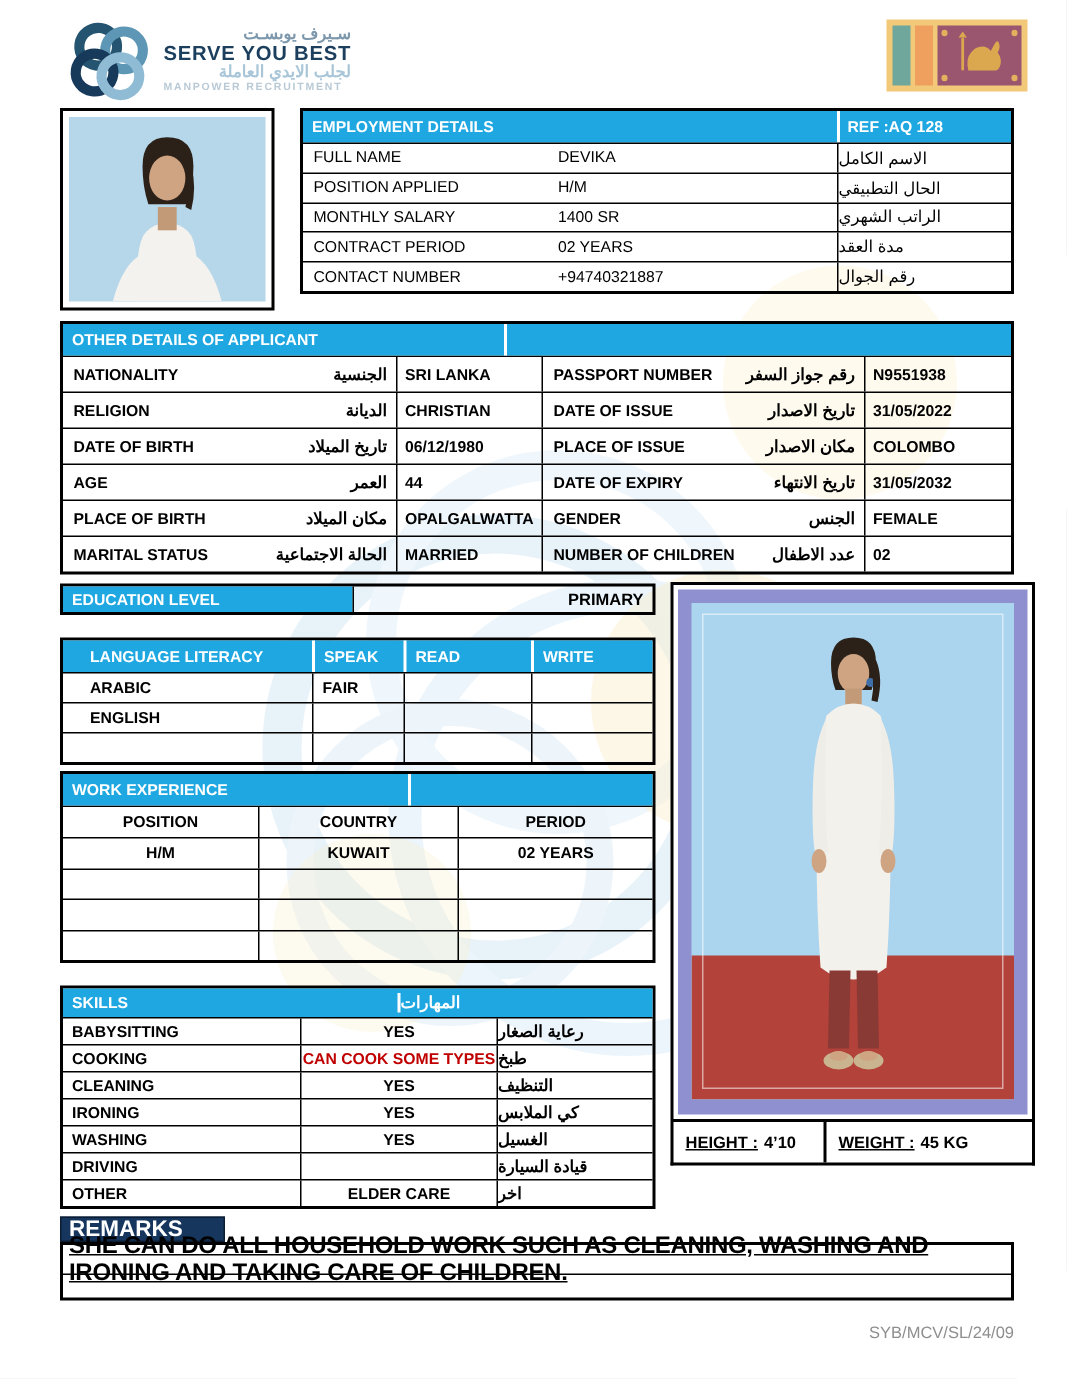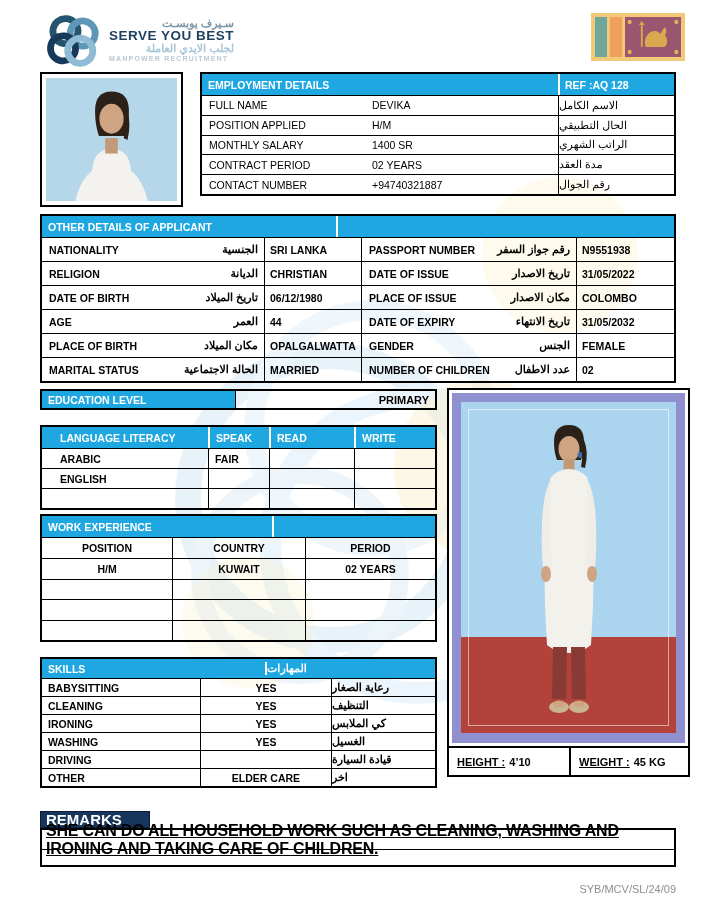--- a/index.html
+++ b/index.html
@@ -96,21 +96,21 @@
   .red{color:var(--alert_red);}
 
   
   .photo-box{left:447px;top:388px;width:243px;height:360px;border:2px solid #000;background:#fff;padding:3px;}
   .photo-frame{width:100%;height:100%;background:#8f90cf;padding:9px 9px 10px 9px;}
   .photo-inner{position:relative;width:100%;height:100%;background:#abd4ee;overflow:hidden;}
   .photo-floor{position:absolute;left:0;right:0;bottom:0;height:29%;background:#b2423a;}
   .photo-line{position:absolute;inset:7px;border:1px solid rgba(255,255,255,.55);}
   .hw{left:447px;top:748px;width:243px;height:29px;border:2px solid #000;border-top:none;display:flex;background:#fff;}
   .hw-cell{display:flex;align-items:center;gap:4px;padding-left:8px;font-size:11px;font-weight:bold;}
-  .hw-cell.c1{width:120px;}
+  .hw-cell.c1{width:100px;}
   .hw-cell.c2{flex:1;border-left:2px solid #000;}
   .hw-label{text-decoration:underline;}
 
   
   .rm-hdr{left:40px;top:811px;width:110px;height:17px;background:var(--navy);color:#fff;font-weight:bold;font-size:15px;display:flex;align-items:center;padding-left:5px;border:1px solid #0b1c33;}
   .rm-tbl{left:40px;top:828px;width:636px;border:2px solid #000;display:flex;flex-direction:column;}
   .rm-text{height:19px;display:flex;align-items:center;padding-left:4px;font-size:16px;font-weight:bold;letter-spacing:-0.2px;text-decoration:underline;}
   .rm-empty{height:16px;border-top:1px solid #000;}
 
   
@@ -361,20 +361,25 @@
     <div class="sk-hdr chdr">
       <div class="shl">SKILLS</div>
       <div class="shr ar">المهارات</div>
     </div>
     <div class="sk-row">
       <div class="sk-l">BABYSITTING</div>
       <div class="sk-v">YES</div>
       <div class="sk-a ar">رعاية الصغار</div>
     </div>
     <div class="sk-row">
+      <div class="sk-l">COOKING</div>
+      <div class="sk-v red">CAN COOK SOME TYPES</div>
+      <div class="sk-a ar">طبخ</div>
+    </div>
+    <div class="sk-row">
       <div class="sk-l">CLEANING</div>
       <div class="sk-v">YES</div>
       <div class="sk-a ar">التنظيف</div>
     </div>
     <div class="sk-row">
       <div class="sk-l">IRONING</div>
       <div class="sk-v">YES</div>
       <div class="sk-a ar">كي الملابس</div>
     </div>
     <div class="sk-row">

